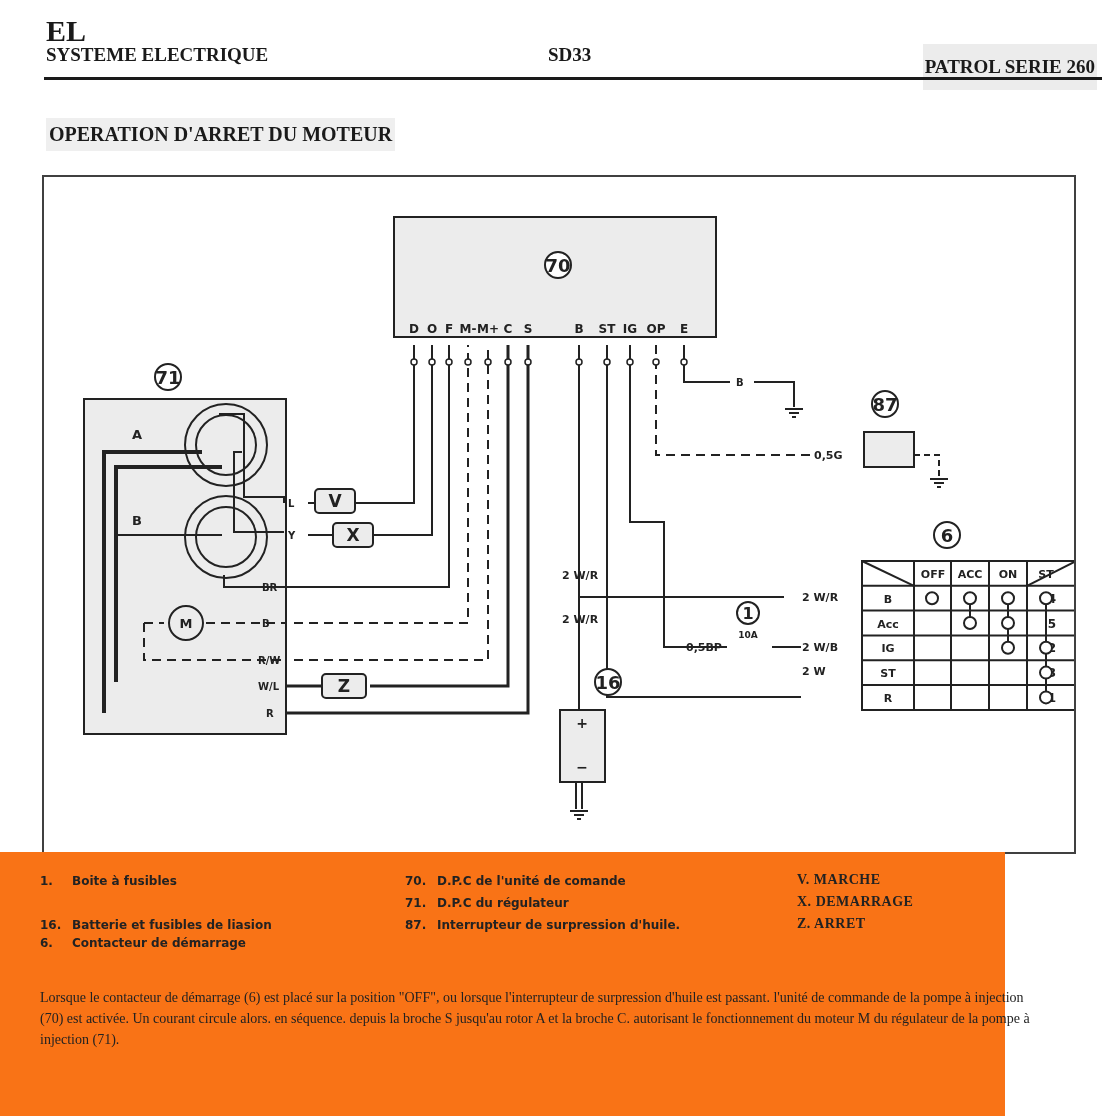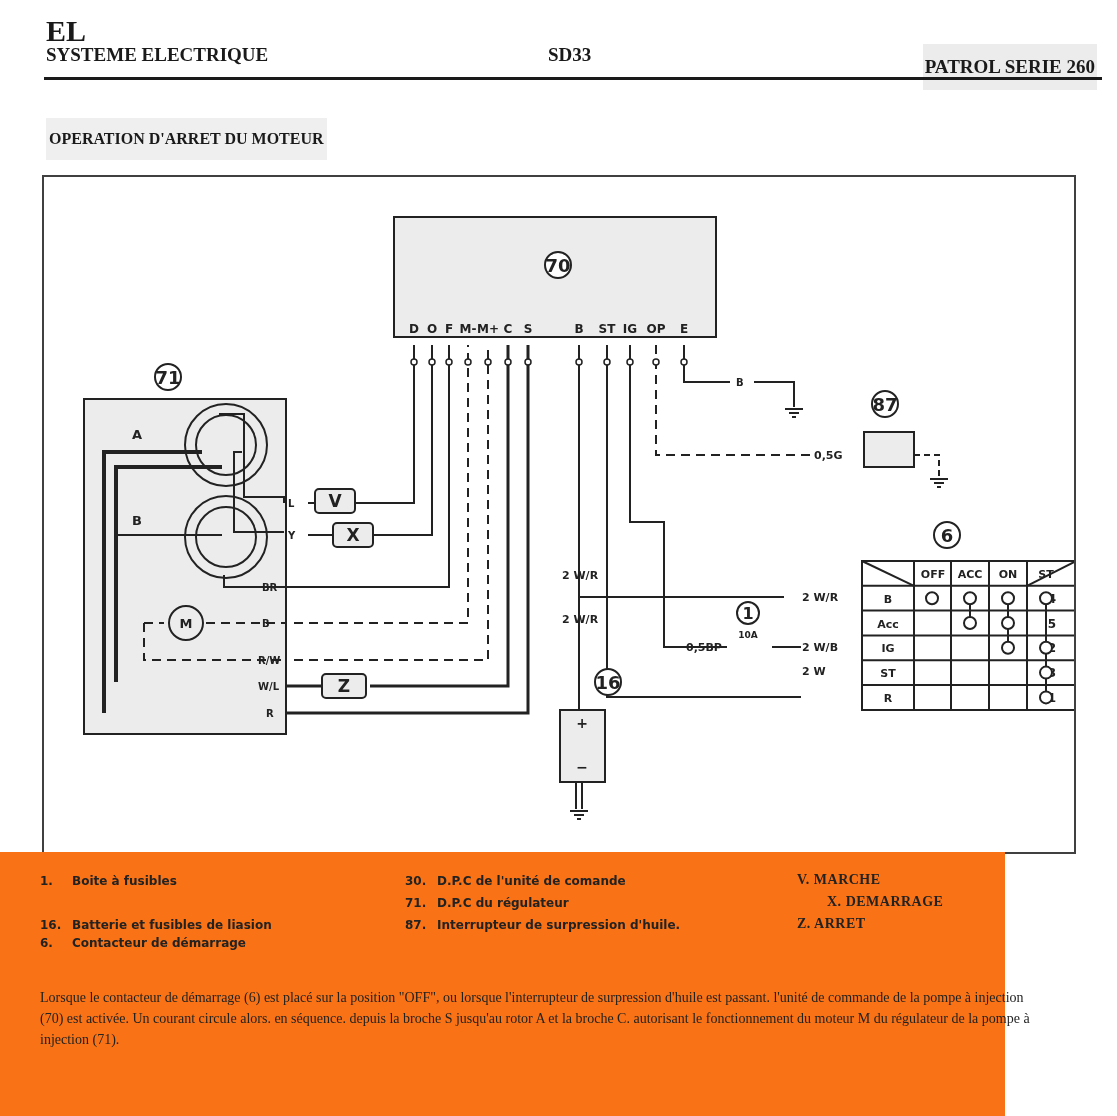--- a/index.html
+++ b/index.html
@@ -3,21 +3,21 @@
 <meta charset="utf-8">
 <style>
   html, body { margin:0; padding:0; }
   body { width:1117px; height:1116px; background:#ffffff; position:relative; overflow:hidden; font-family:"Liberation Serif", serif; color:#1a1a1a; }
   .hdr { position:absolute; font-weight:bold; }
   #section-code { left:46px; top:14px; font-size:30px; }
   #section-name { left:46px; top:44px; font-size:19px; }
   #doc-code { left:548px; top:44px; font-size:19px; }
   #vehicle { right:20px; top:44px; font-size:19px; background:#ececec; padding:12px 2px; }
   #rule { position:absolute; left:44px; top:77px; width:1058px; height:3px; background:#1a1a1a; }
-  #page-title { position:absolute; left:46px; top:118px; font-size:16px; font-weight:bold; background:#efefef; padding:12px 3px; }
+  #page-title { position:absolute; left:46px; top:118px; font-size:20px; font-weight:bold; background:#efefef; padding:5px 3px; }
   #diagram { position:absolute; left:42px; top:175px; width:1030px; height:675px; border:2px solid #404040; background:#fff; }
   #diagram svg { position:absolute; left:0; top:0; }
   .lbl { font-family:"DejaVu Sans", sans-serif; font-weight:bold; fill:#222; }
   #legend-area { position:absolute; left:0; top:852px; width:1005px; height:264px; background:#f97316; }
   .leg { position:absolute; font-family:"DejaVu Sans", sans-serif; font-size:12px; font-weight:bold; color:#222; }
   .leg .num { display:inline-block; width:32px; }
   .legv { position:absolute; font-family:"Liberation Serif", serif; font-size:14px; font-weight:bold; color:#222; letter-spacing:0.5px; }
   .para { position:absolute; left:40px; width:1000px; font-family:"Liberation Serif", serif; font-size:14px; line-height:21px; color:#222; }
 </style>
 </head>
@@ -202,20 +202,20 @@
         <circle cx="1002" cy="495.6" r="6" fill="#fff" stroke="#222" stroke-width="2"></circle>
         <circle cx="1002" cy="520.4" r="6" fill="#fff" stroke="#222" stroke-width="2"></circle>
       </g>
 </svg>
 </div>
 
 <div id="legend-area">
   <div class="leg" style="left:40px; top:22px;"><span class="num">1.</span><span>Boite à fusibles</span></div>
   <div class="leg" style="left:40px; top:44px;margin-top:40px;"><span class="num">6.</span><span>Contacteur de démarrage</span></div>
   <div class="leg" style="left:40px; top:66px;"><span class="num">16.</span><span>Batterie et fusibles de liasion</span></div>
-  <div class="leg" style="left:405px; top:22px;"><span class="num">30.</span><span>D.P.C de l'unité de comande</span></div>
+  <div class="leg" style="left:405px; top:22px;"><span class="num">70.</span><span>D.P.C de l'unité de comande</span></div>
   <div class="leg" style="left:405px; top:44px;"><span class="num">71.</span><span>D.P.C du régulateur</span></div>
   <div class="leg" style="left:405px; top:66px;"><span class="num">87.</span><span>Interrupteur de surpression d'huile.</span></div>
   <div class="legv" style="left:797px; top:20px;"><span>V.</span> <span>MARCHE</span></div>
-  <div class="legv" style="left:797px; top:42px;margin-left:30px;"><span>X.</span> <span>DEMARRAGE</span></div>
+  <div class="legv" style="left:797px; top:42px;"><span>X.</span> <span>DEMARRAGE</span></div>
   <div class="legv" style="left:797px; top:64px;"><span>Z.</span> <span>ARRET</span></div>
   <div class="para" style="top:135px;">Lorsque le contacteur de démarrage (6) est placé sur la position "OFF", ou lorsque l'interrupteur de surpression d'huile est passant. l'unité de commande de la pompe à injection (70) est activée. Un courant circule alors. en séquence. depuis la broche S jusqu'au rotor A et la broche C. autorisant le fonctionnement du moteur M du régulateur de la pompe à injection (71).</div>
 </div>
 
 </body></html>

